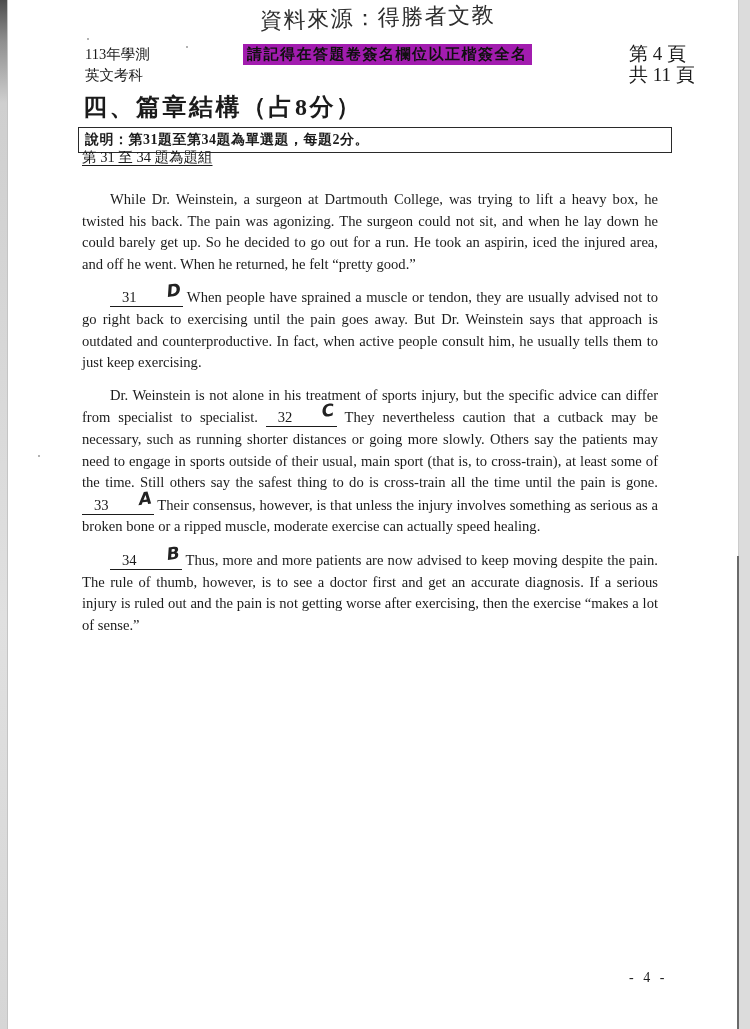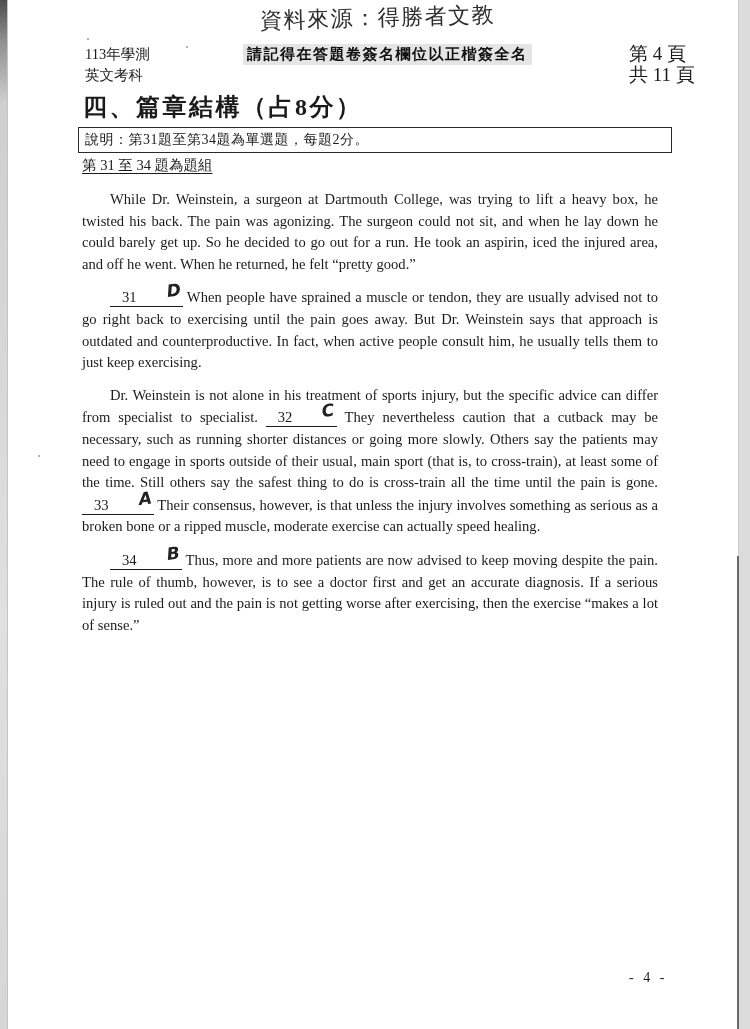--- a/index.html
+++ b/index.html
@@ -12,33 +12,33 @@
     background:linear-gradient(to bottom,#4d4d4d 0%,#8f8f8f 4%,#cfcfcf 10%,#e0e0e0 60%,#d6d6d6 100%);}
   .scan-edge-left-line{position:absolute;left:7px;top:0;width:1px;height:100%;background:#c4c4c4;}
   .scan-edge-right{position:absolute;right:0;top:0;width:11px;height:100%;background:#dcdcdc;border-left:1px solid #cccccc;}
   .scan-line-right{position:absolute;left:737px;top:556px;width:1.5px;height:473px;background:#6a6a6a;}
   .speck{position:absolute;background:#9a9a9a;border-radius:50%;}
 
   .hand-note{position:absolute;left:260px;top:3px;
     font-family:"DejaVu Sans",sans-serif;font-size:22px;color:#2e2e2e;
     letter-spacing:1.5px;transform:rotate(-1.5deg);white-space:nowrap;}
 
-  .banner{position:absolute;left:243px;top:44px;background:#e5e5e5;color:#101010;
+  .banner{position:absolute;left:243px;top:44px;background:#a21caf;color:#101010;
     font-weight:bold;font-size:15px;line-height:19px;padding:1px 4px;letter-spacing:1.5px;white-space:nowrap;}
 
   .header-left{position:absolute;left:85px;top:44px;font-size:14.5px;line-height:20.5px;}
   .header-right{position:absolute;left:629px;top:44px;font-size:19px;line-height:20.5px;}
   .header-left div,.header-right div{white-space:nowrap;}
 
   .section-title{position:absolute;left:83px;top:91px;font-size:24px;font-weight:bold;letter-spacing:2.5px;white-space:nowrap;}
 
   .instruction-box{position:absolute;left:78px;top:127px;width:580px;border:1.5px solid #2a2a2a;
-    padding:3px 6px;font-size:14px;letter-spacing:0.5px;}
+    padding:3px 6px;font-size:14px;letter-spacing:0.5px;font-weight:bold;}
 
-  .group-heading{position:absolute;left:82px;top:156px;font-size:14.5px;text-decoration:underline;text-underline-offset:3px;}
+  .group-heading{position:absolute;left:82px;top:148px;font-size:14.5px;text-decoration:underline;text-underline-offset:3px;}
 
   .passage{position:absolute;left:82px;top:189px;width:588px;font-size:14.6px;line-height:21.6px;text-align:justify;}
   .passage p{margin:0 12px 11px 0;text-indent:28px;}
 
   .blank{border-bottom:1.2px solid #1b1b1b;padding:0 2px 1px 12px;white-space:nowrap;}
   .blank-num{font-size:14.6px;}
   .hand{font-family:"DejaVu Sans",sans-serif;font-style:italic;font-size:17px;font-weight:bold;
     color:#222;display:inline-block;position:relative;top:-4px;margin-left:2px;transform:rotate(-7deg);}
 
   .options{position:absolute;left:82px;top:577px;width:600px;font-size:14.6px;line-height:27px;}

